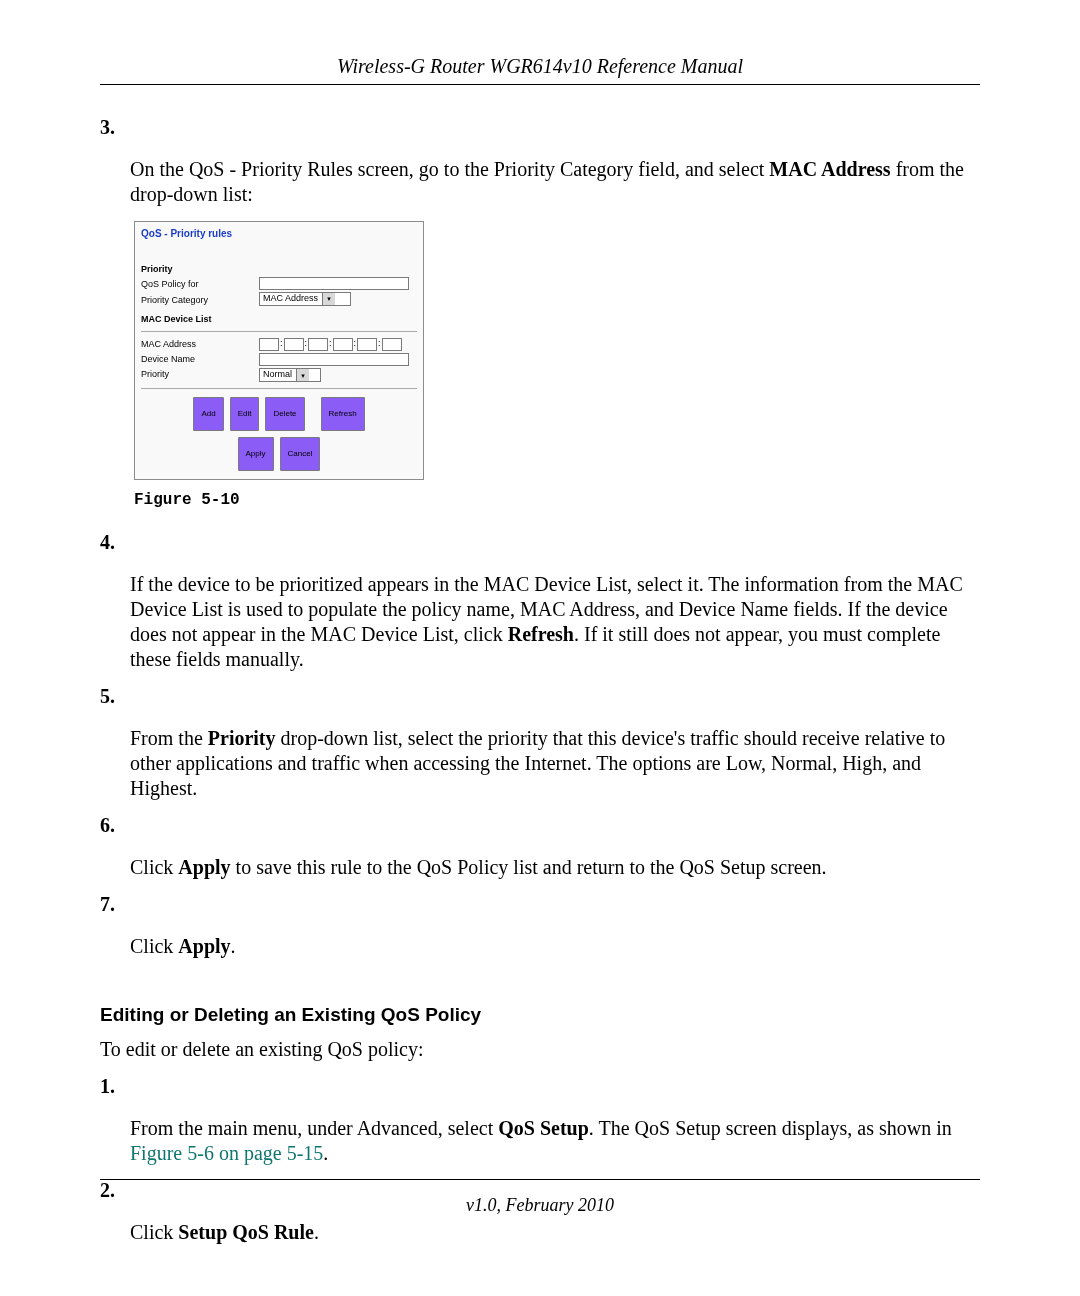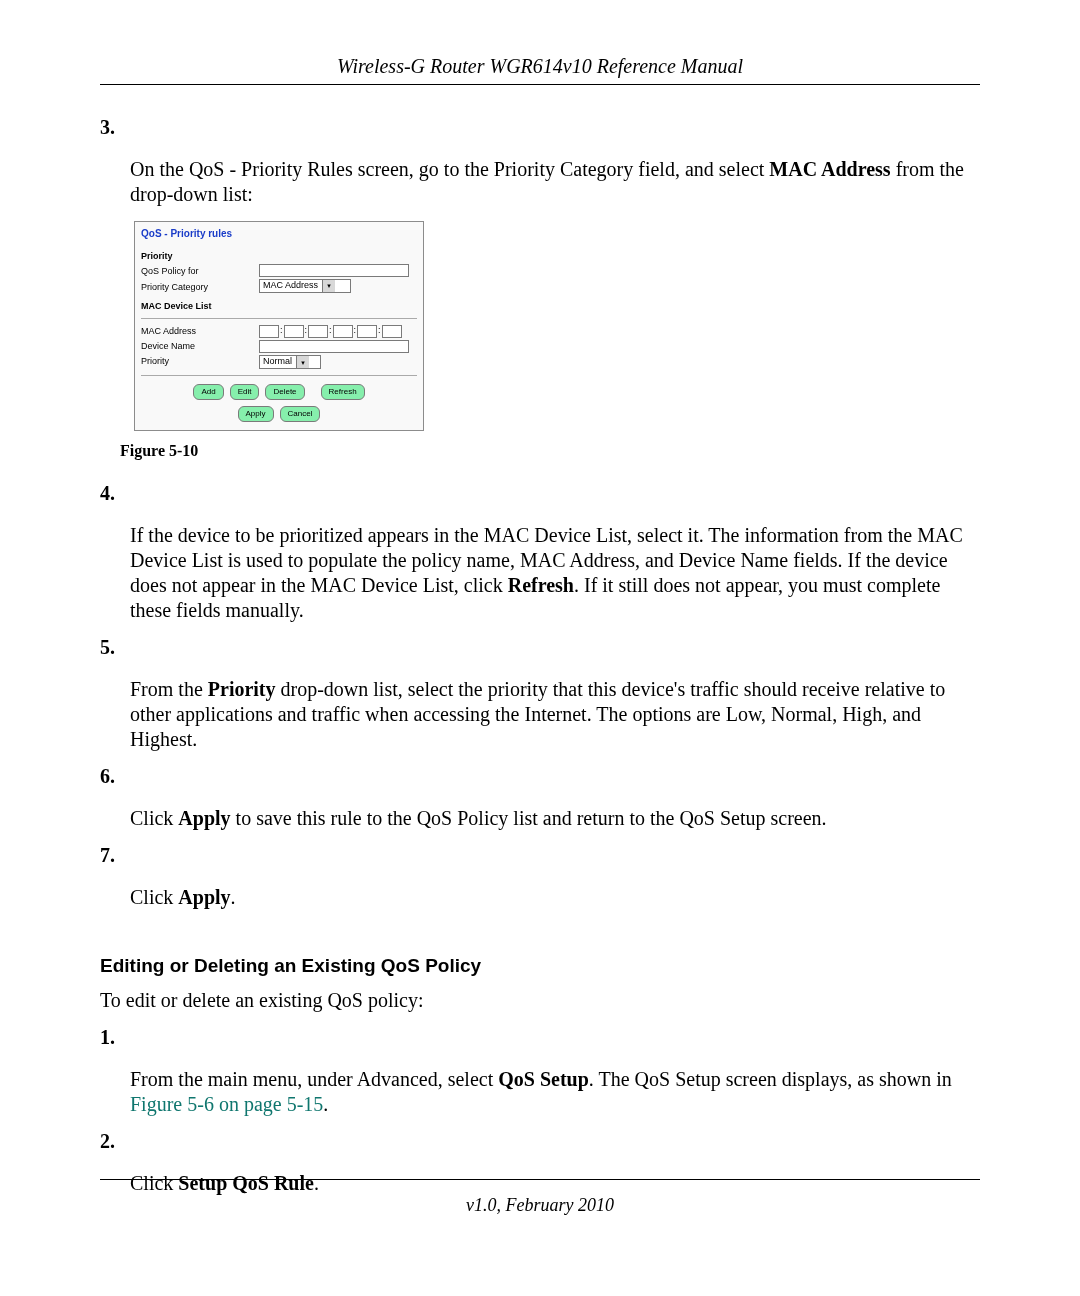--- a/index.html
+++ b/index.html
@@ -27,24 +27,24 @@
   .content{
     margin-top:30px;
     font-size:20px;
     line-height:1.25;
   }
   .ol-item{display:flex;margin-bottom:12px;}
   .ol-num{font-weight:bold;width:30px;flex-shrink:0;}
   .ol-body{flex:1;margin-top:42px;}
   .bold{font-weight:bold;}
   .figure-caption{
-    font-family:Liberation Serif, serif;
+    font-family:Liberation Mono, monospace;
     font-weight:bold;
     font-size:16px;
-    margin:10px 0 20px 20px;
+    margin:10px 0 20px 34px;
   }
   .subheading{
     font-family:Arial,Helvetica,sans-serif;
     font-weight:bold;
     font-size:19px;
     margin-top:44px;
     margin-bottom:10px;
   }
   .intro-line{margin-bottom:12px;}
   .link{color:#0f766e;}
@@ -75,21 +75,21 @@
     color:#000;
     border:1px solid #8c8c8c;
     background:#f9f9f9;
     padding:6px 6px 8px 6px;
     box-sizing:border-box;
   }
   .shot .sh-title{
     color:#1a3cc8;
     font-weight:bold;
     font-size:10px;
-    margin-bottom:10px;
+    margin-bottom:23px;
   }
   .shot .sh-sec-label{font-weight:bold;margin-top:6px;margin-bottom:2px;}
   .shot .row{display:flex;align-items:flex-end;margin:2px 0;}
   .shot .row .lab{width:118px;} 
   .shot .txtbox{
     border:1px solid #7a7a7a;
     background:#fff;
     height:13px;
     box-sizing:border-box;
     display:inline-block;
@@ -130,24 +130,24 @@
     display:inline-block;background:#fff;
   }
   .shot .macrow{display:flex;align-items:center;margin:2px 0;}
   .shot .macrow .lab{width:118px;}
   .shot .mac-parts{display:flex;gap:0;}
   .shot .mac-parts .seg{width:20px;height:13px;border:1px solid #7a7a7a;background:#fff;display:inline-block;box-sizing:border-box;}
   .shot .mac-parts .colon{padding:0 1px;}
   .shot .btnrow{display:flex;justify-content:center;gap:6px;margin-top:8px;}
   .shot .btn{
     font-size:8px;
-    padding:2px 7px;
-    background:#86efac;
+    padding:11px 7px;
+    background:#8b5cf6;
     border:1px solid #7a7a7a;
-    border-radius:6px;
+    border-radius:1px;
   }
 </style>
 </head>
 <body>
 
 <div class="page">
   <div class="header-title">Wireless-G Router WGR614v10 Reference Manual</div>
   <div class="hr"></div>
 
   <div class="content">

